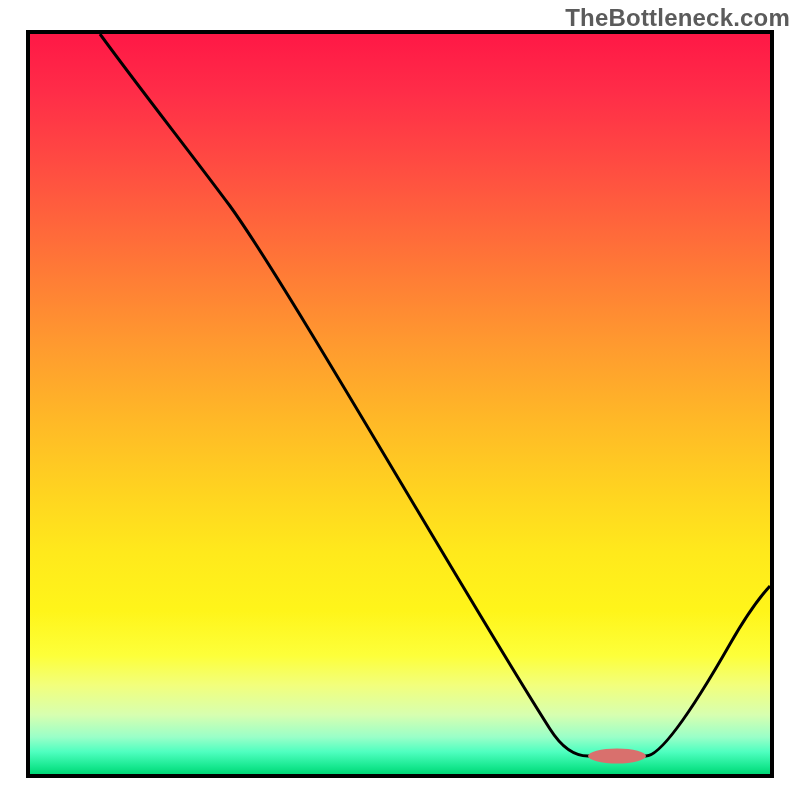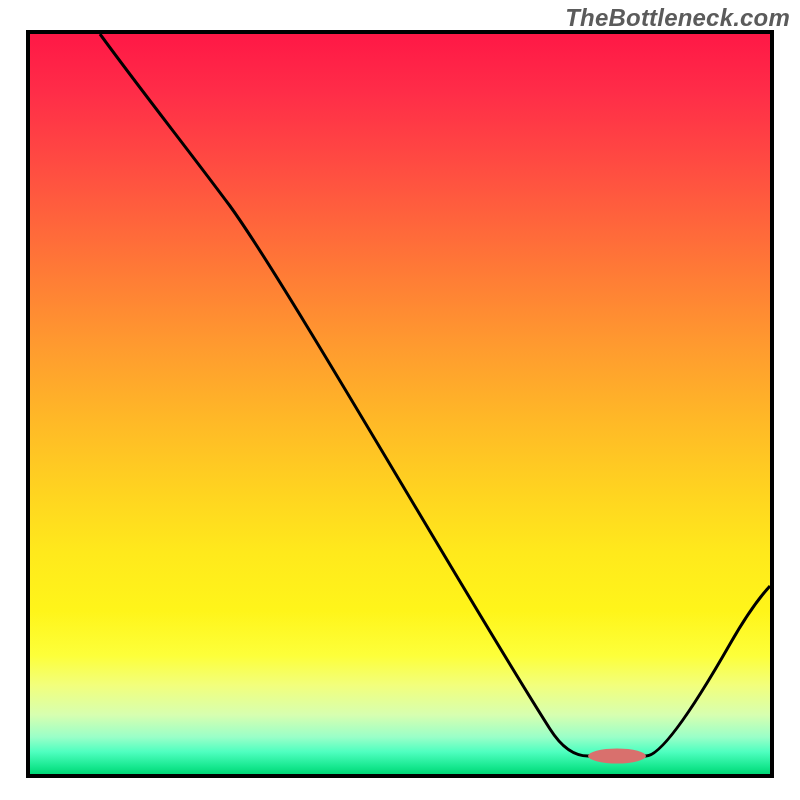--- a/index.html
+++ b/index.html
@@ -8,21 +8,20 @@
     width: 800px;
     height: 800px;
     background: #ffffff;
     font-family: Arial, Helvetica, sans-serif;
     overflow: hidden;
   }
   .root {
     position: relative;
     width: 800px;
     height: 628px;
-    font-style: italic;
   }
   .watermark {
     position: absolute;
     top: 4px;
     right: 10px;
     font-size: 24px;
     font-weight: bold;
     color: #5b5b5b;
     letter-spacing: 0.2px;
   }

